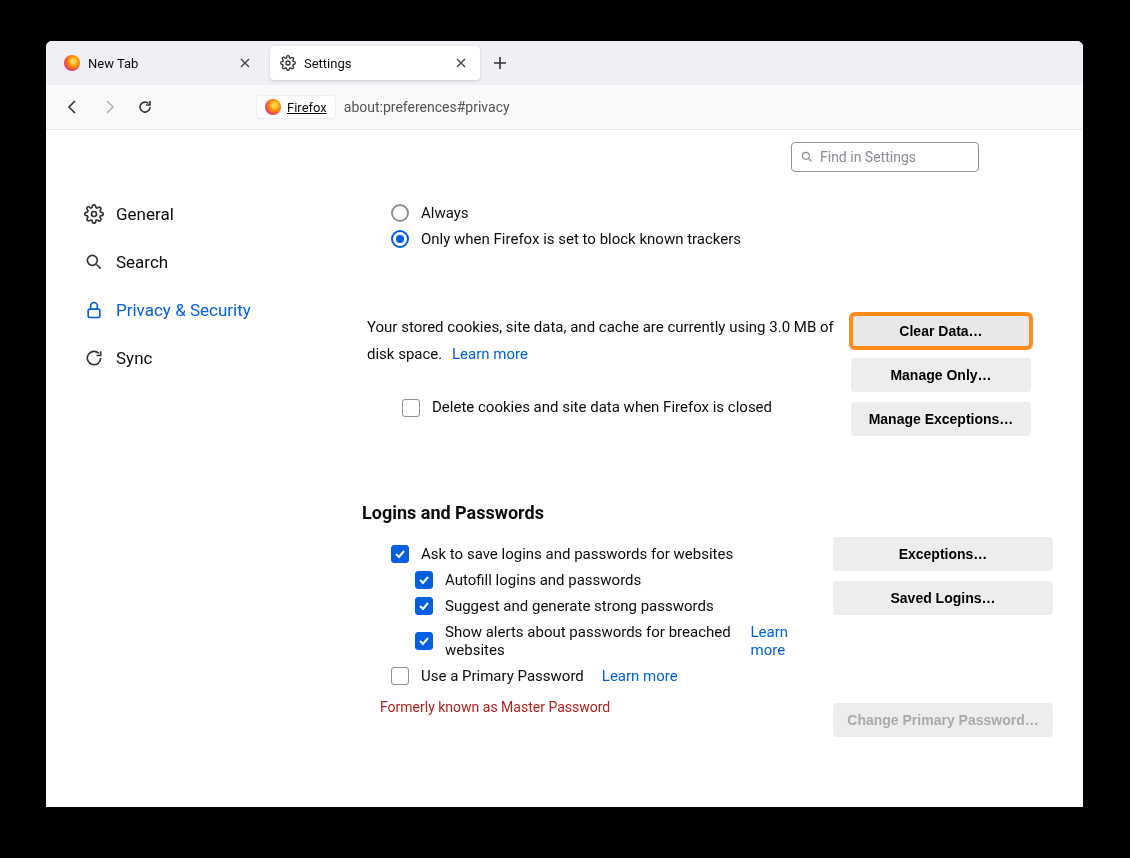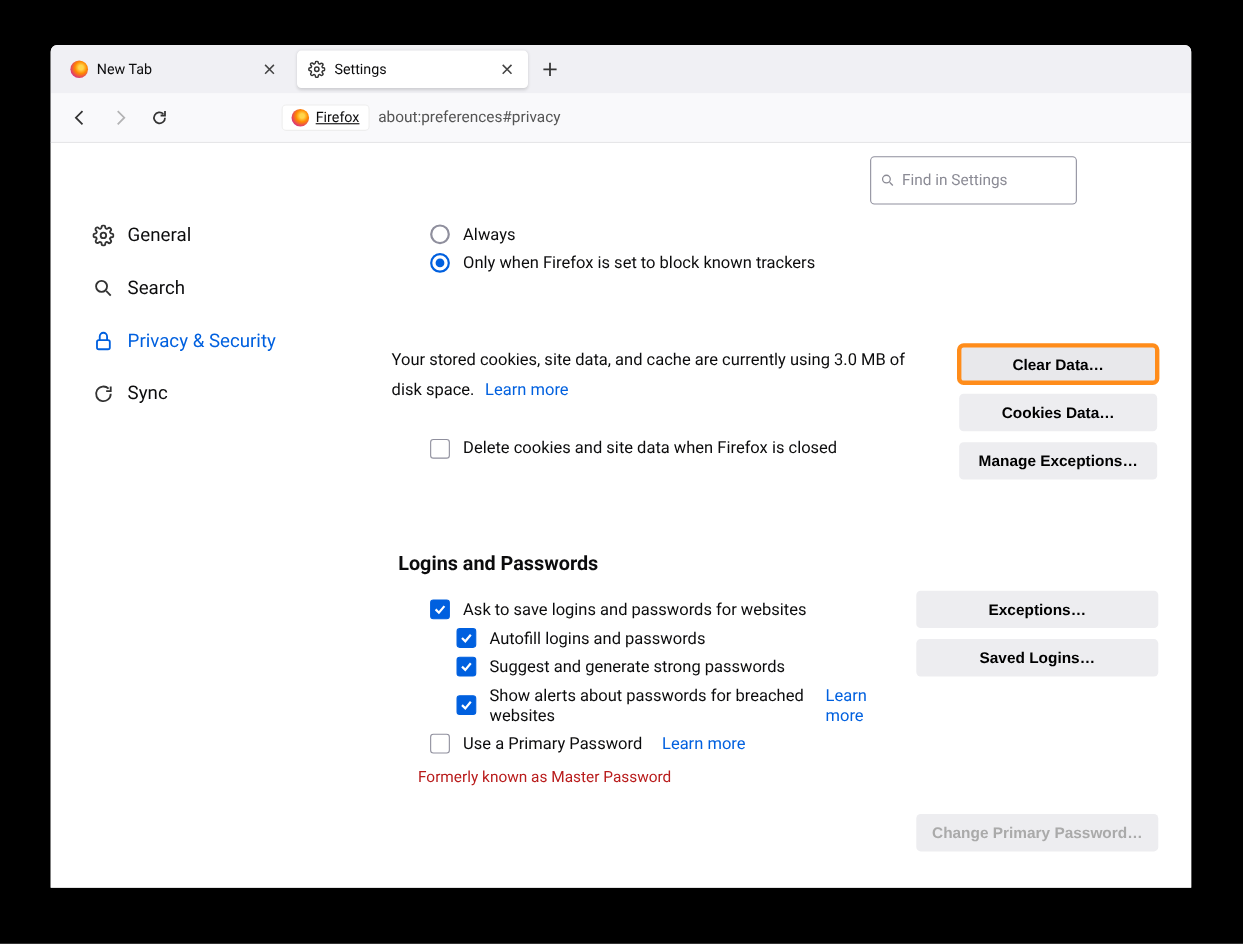--- a/index.html
+++ b/index.html
@@ -122,21 +122,21 @@
   .main {
     flex: 1;
     padding: 16px 30px 0 50px;
     position: relative;
   }
   .search-bar {
     position: absolute;
     right: 104px;
     top: 12px;
     width: 188px;
-    height: 44px;
+    height: 30px;
     border: 1px solid #8f8f9d;
     border-radius: 4px;
     display: flex;
     align-items: center;
     padding: 0 8px;
     gap: 6px;
     font-size: 14px;
     color: #8b8b95;
   }
   .section { margin-top: 66px; }
@@ -176,21 +176,22 @@
     border-color: #0060df;
   }
   .checkbox.checked svg { width: 12px; height: 12px; }
   h2.section-title {
     font-size: 18px;
     font-weight: 700;
     margin-bottom: 14px;
   }
   .section-body {
     display: flex;
-    gap: 36px;
+    gap: 4px;
+    margin-left: 11px;
   }
   .section-text {
     flex:1;
     font-size: 15px;
     line-height: 1.8;
     max-width: 480px;
   }
   .btn-col {
     display: flex;
     flex-direction: column;
@@ -200,21 +201,21 @@
   .btn {
     background: #ededf0;
     border: none;
     border-radius: 4px;
     height: 34px;
     font-size: 14px;
     font-weight: 600;
     cursor: pointer;
     padding: 0 14px;
   }
-  .btn.disabled { color:#aaa; cursor:default;margin-top:37px; }
+  .btn.disabled { color:#aaa; cursor:default; }
   .btn.highlight {
     outline: 4px solid #ff8c1a;
     outline-offset: -2px;
     background:#e8e8eb;
   }
   .learn { color: #0060df; cursor: pointer; margin-left: 6px; }
   .indent { margin-left: 24px; }
   .note { font-size: 14px; color:#b91c1c; margin-top:14px; margin-left:24px;}
   .firefox-icon {
     width: 16px; height: 16px;
@@ -341,21 +342,21 @@
           <div class="section-text">
             <span>Your stored cookies, site data, and cache are currently using 3.0 MB of disk space.</span>
             <span class="learn">Learn more</span>
             <div class="check-row" style="margin-top:26px">
               <span class="checkbox"></span>
               <span>Delete cookies and site data when Firefox is closed</span>
             </div>
           </div>
           <div class="btn-col">
             <button class="btn highlight">Clear Data…</button>
-            <button class="btn">Cookies Data…</button>
+            <button class="btn">Manage Only…</button>
             <button class="btn">Manage Exceptions…</button>
           </div>
         </div>
       </div>
 
       <div class="section">
         <h2 class="section-title" style="margin-left:6px">Logins and Passwords</h2>
         <div class="login-row">
           <div style="flex:1">
             <div class="check-row">

